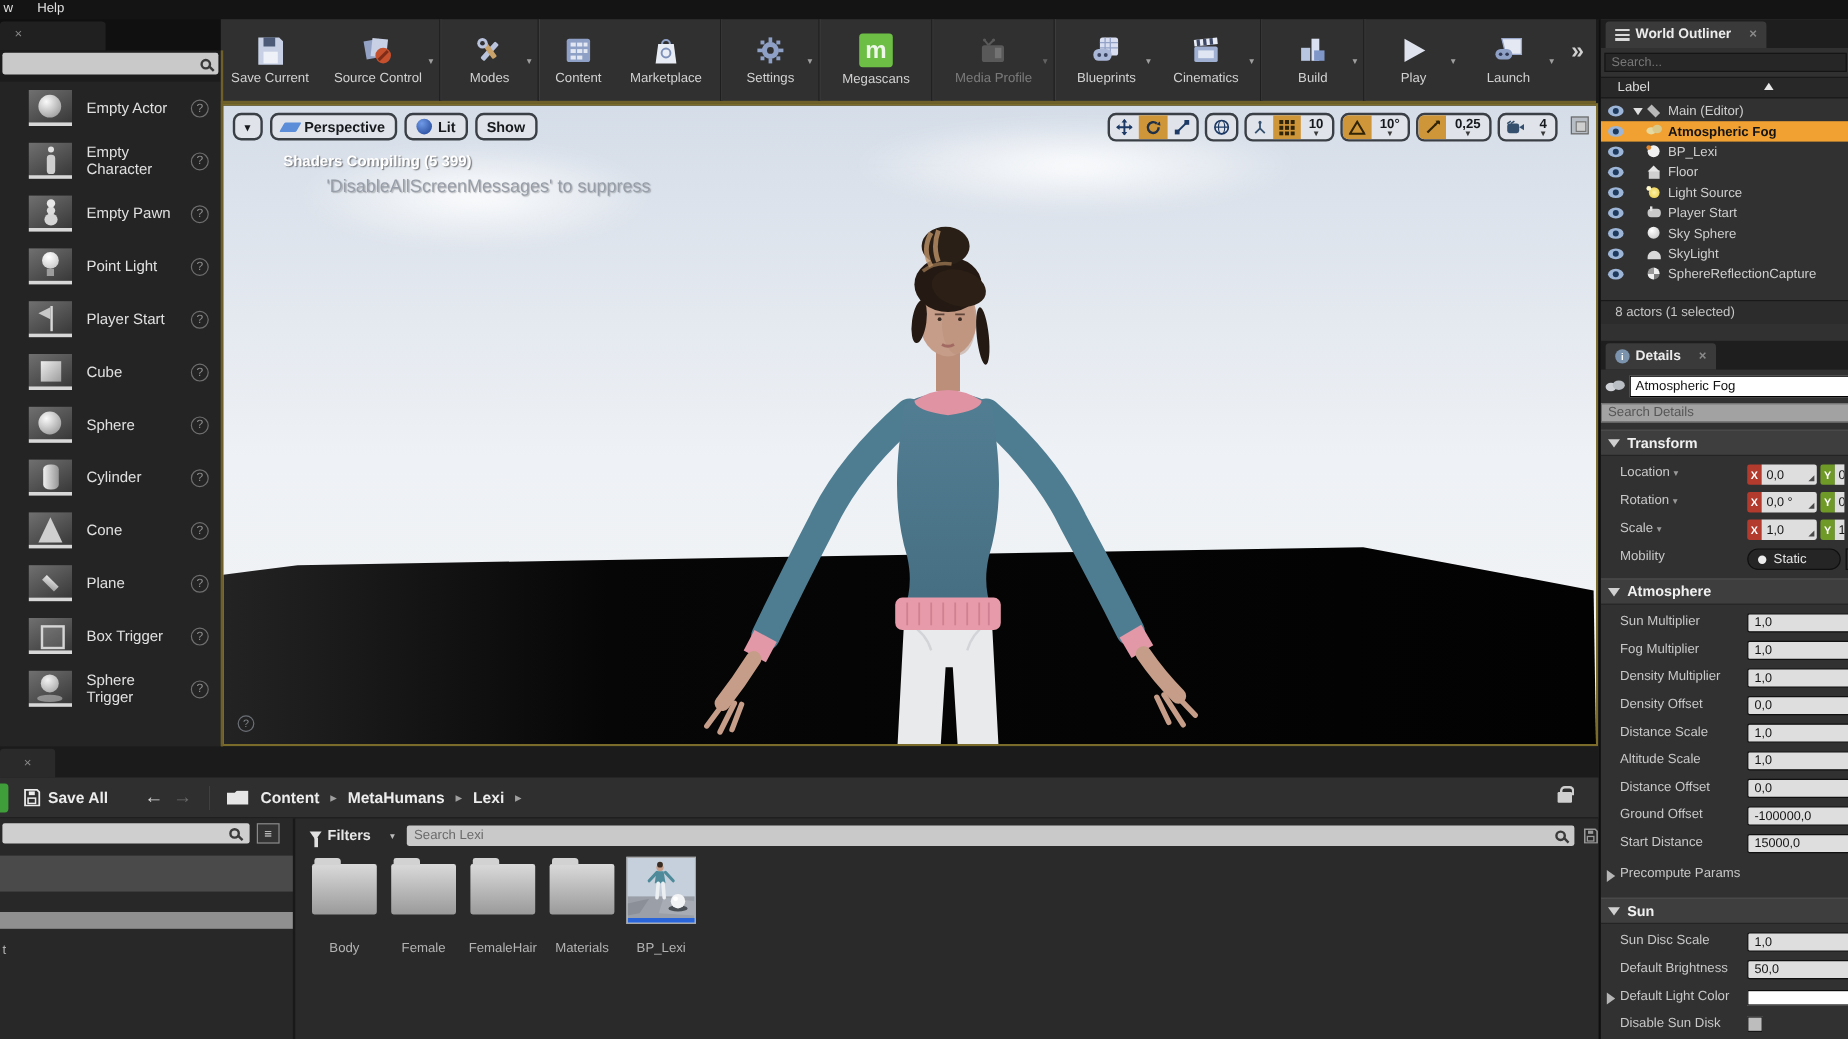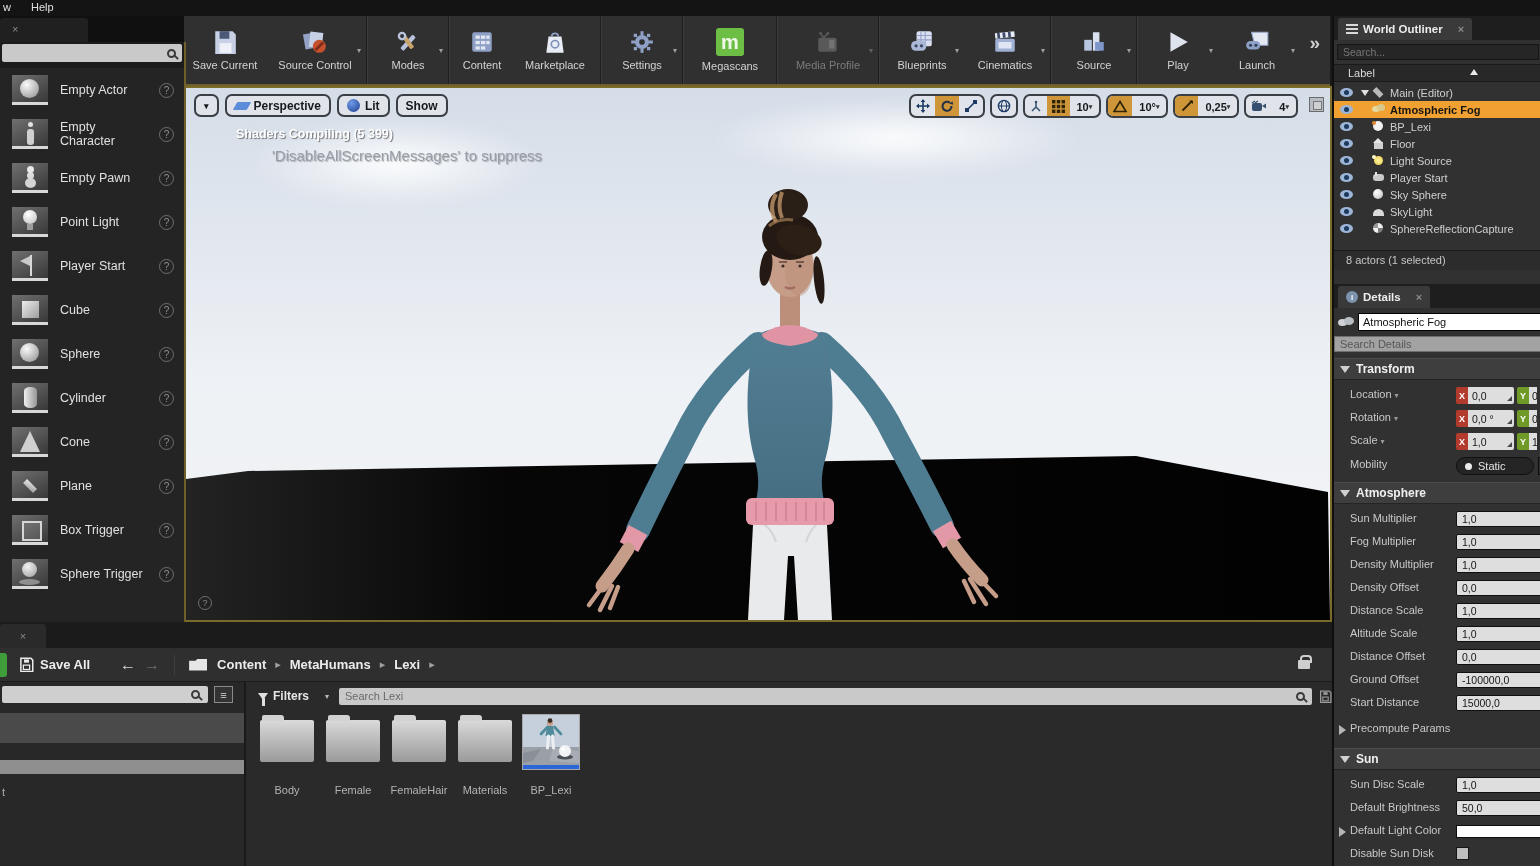--- a/index.html
+++ b/index.html
@@ -12,21 +12,21 @@
 
 #left-panel{left:0;top:16px;width:184px;height:606px;background:#1c1c1c}
 .lp-tabbar{position:absolute;left:0;top:0;width:184px;height:26px;background:#101010}
 .lp-tab{position:absolute;left:0;top:2px;width:88px;height:24px;background:#202020;border-radius:3px 3px 0 0}
 .tab-x{color:#8a8a8a;font-size:11px;line-height:11px}
 .lp-tab .tab-x{position:absolute;left:12px;top:6px}
 .lp-search{position:absolute;left:2px;top:28px;width:180px;height:18px;background:#c9c9c9;border-radius:2px;display:flex;align-items:center;justify-content:flex-end;padding-right:6px}
 .lens{width:9px;height:9px;border:2px solid #3a3a3a;border-radius:50%;position:relative;flex:none}
 .lens::after{content:"";position:absolute;width:6px;height:2px;background:#3a3a3a;transform:rotate(45deg);right:-5px;bottom:-2px}
 .lp-list{position:absolute;left:0;top:52px;width:184px;height:554px;background:#242424}
-.pitem{display:flex;align-items:center;height:44px;padding-left:12px;gap:12px}
+.pitem{display:flex;align-items:center;height:44px;padding-left:24px;gap:12px}
 .pthumb{width:36px;height:30px;background:linear-gradient(150deg,#707070,#383838);border-bottom:3px solid #d8d8d8;position:relative;flex:none}
 .pthumb::before,.pthumb::after{content:"";position:absolute}
 .th-sphere::before{left:8px;top:4px;width:19px;height:19px;border-radius:50%;background:radial-gradient(circle at 35% 30%,#fafafa,#8a8a8a)}
 .th-person::before{left:15px;top:10px;width:7px;height:16px;border-radius:3px;background:#cfcfcf}
 .th-person::after{left:16px;top:3px;width:5px;height:5px;border-radius:50%;background:#e2e2e2}
 .th-pawn::before{left:13px;top:15px;width:11px;height:10px;border-radius:50%;background:#d5d5d5}
 .th-pawn::after{left:15px;top:3px;width:7px;height:7px;border-radius:50%;background:#e8e8e8;box-shadow:0 6px 0 0 #dcdcdc}
 .th-bulb::before{left:11px;top:3px;width:14px;height:14px;border-radius:50%;background:radial-gradient(circle at 40% 30%,#fff,#bdbdbd)}
 .th-bulb::after{left:15px;top:17px;width:6px;height:6px;background:#9c9c9c}
 .th-flag::before{left:18px;top:4px;width:2px;height:21px;background:#d8d8d8}
@@ -56,21 +56,21 @@
 #scene{position:absolute;left:0;top:0;width:1144px;height:532px}
 .vp-left{position:absolute;left:8px;top:6px;display:flex;gap:6px;z-index:3}
 .pillb{height:23px;background:rgba(224,228,234,.95);border:2px solid #3a3e45;border-radius:7px;display:flex;align-items:center;gap:5px;padding:0 8px;font-size:12px;font-weight:bold;color:#17191c}
 .dcaret{font-size:9px;color:#17191c}
 .persp-ic{width:14px;height:8px;background:#5b8dd9;transform:skewX(-30deg);border-radius:1px}
 .lit-ic{width:13px;height:13px;border-radius:50%;background:radial-gradient(circle at 35% 30%,#6f9ae6,#1d3f92)}
 .vp-right{position:absolute;right:32px;top:6px;display:flex;gap:5px;z-index:3;align-items:flex-start}
 .vpill{height:24px;background:rgba(224,228,234,.95);border:2px solid #3a3e45;border-radius:7px;display:flex;align-items:stretch;overflow:hidden}
 .vseg{display:flex;align-items:center;justify-content:center;padding:0 5px}
 .vseg.orange{background:#cf9539}
-.vnum{display:flex;flex-direction:row;align-items:center;justify-content:center;padding:1px 7px 0;font-size:11px;font-weight:bold;color:#15181d;line-height:10px}
+.vnum{display:flex;flex-direction:column;align-items:center;justify-content:center;padding:1px 7px 0;font-size:11px;font-weight:bold;color:#15181d;line-height:10px}
 .vnum .c{font-size:7px;color:#3a3a3a;line-height:6px}
 .vmax{position:absolute;right:6px;top:9px;width:15px;height:15px;border:1px solid #6a6a6a;background:rgba(90,90,90,.25);z-index:3}
 .vmax::after{content:"";position:absolute;left:3px;top:3px;width:7px;height:7px;border:1px solid #777;background:#cfcfcf}
 .compile1{position:absolute;left:50px;top:39px;font-size:12.5px;font-weight:bold;color:#fff;text-shadow:1px 1px 1px rgba(0,0,0,.5);z-index:3}
 .compile2{position:absolute;left:86px;top:59px;font-size:15px;color:#989ea8;text-shadow:1px 1px 1px rgba(0,0,0,.25);z-index:3}
 .vp-help{position:absolute;left:12px;bottom:10px;width:14px;height:14px;border:1.5px solid #6b6f76;border-radius:50%;color:#82868c;font-size:9px;display:flex;align-items:center;justify-content:center;z-index:3}
 
 #right-panel{left:1332px;top:16px;width:208px;height:850px;background:#313131;border-left:2px solid #0f0f0f;overflow:hidden}
 .rp-tabbar{position:absolute;left:0;width:208px;height:24px;background:#1e1e1e}
 .rp-tab{position:absolute;left:4px;top:2px;height:22px;background:#3a3a3a;border-radius:3px 3px 0 0;display:flex;align-items:center;gap:5px;padding:0 8px;font-size:11.5px;font-weight:bold;color:#ececec}
@@ -367,21 +367,21 @@
     <span class="lbl">Cinematics</span>
     <span class="car">▾</span>
   </div>
   <div class="tsep"></div>
   <div class="tbtn" style="width:80px">
     <svg width="28" height="26" viewBox="0 0 24 24">
         <rect x="11" y="3" width="6" height="17" fill="#d9e0f0"></rect>
         <rect x="3" y="10" width="7" height="10" fill="#b9c6e2"></rect>
         <rect x="13" y="12" width="8" height="8" fill="#7f96c9"></rect>
       </svg>
-    <span class="lbl">Source</span>
+    <span class="lbl">Build</span>
     <span class="car">▾</span>
   </div>
   <div class="tsep"></div>
   <div class="tbtn" style="width:76px">
     <svg width="28" height="26" viewBox="0 0 24 24">
         <path d="M5 3l16 9-16 9z" fill="#dfe3ee"></path>
       </svg>
     <span class="lbl">Play</span>
     <span class="car">▾</span>
   </div>

